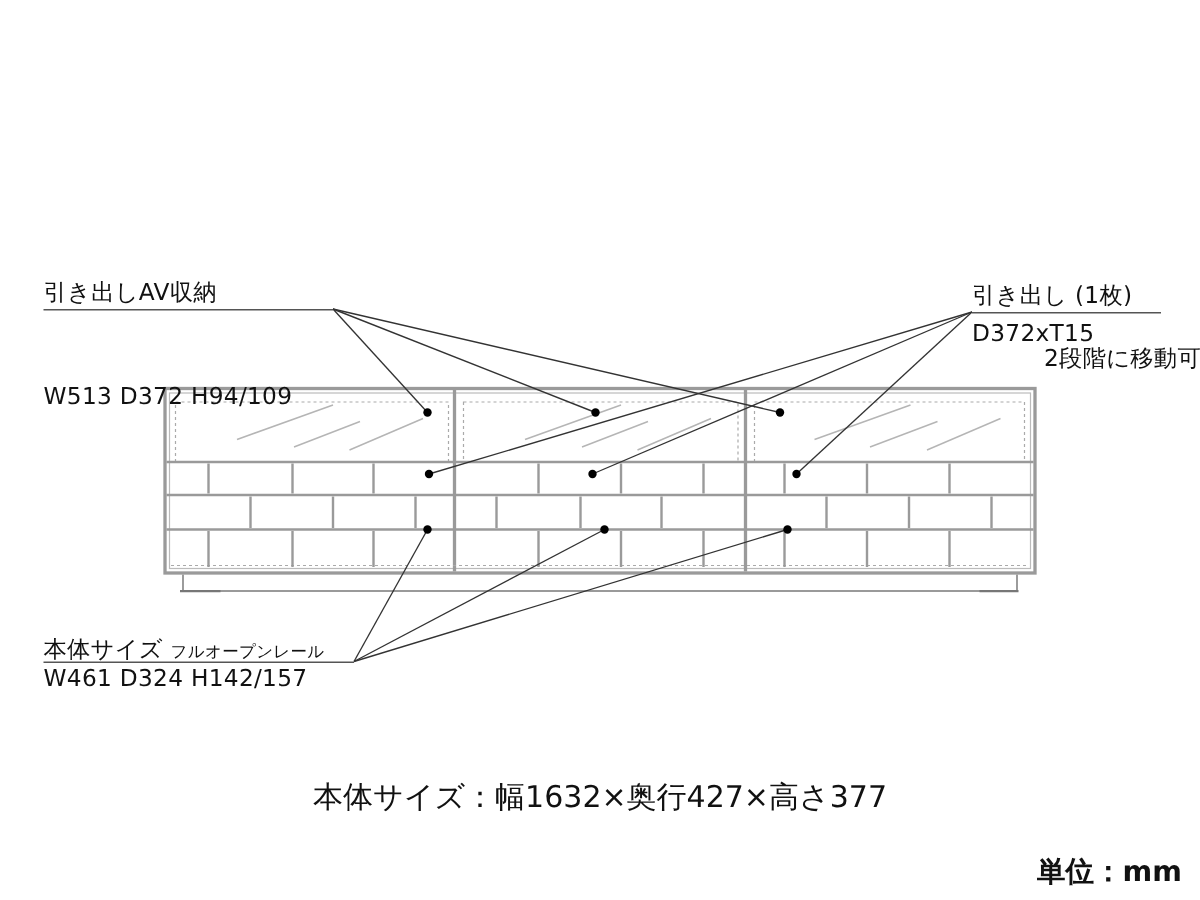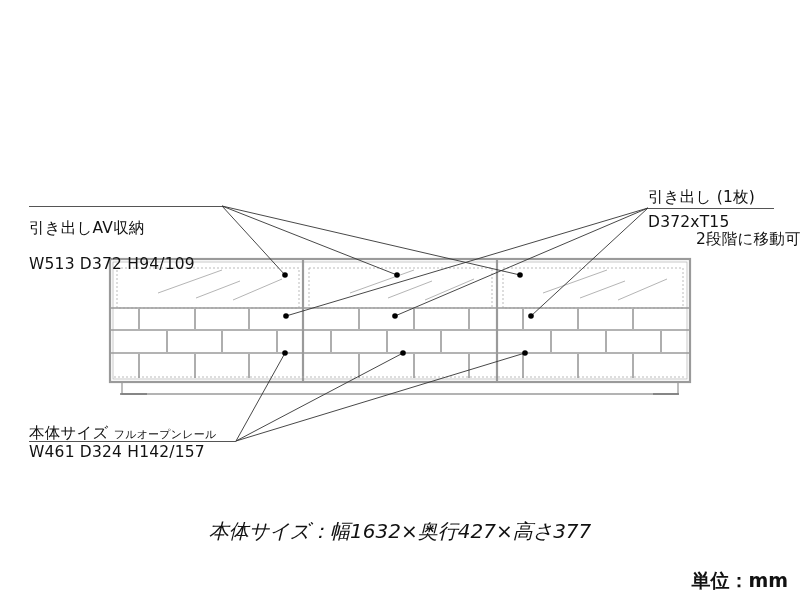--- a/index.html
+++ b/index.html
@@ -2,21 +2,21 @@
 <html><head>
   <meta charset="utf-8">
   <style>
     html, body { margin: 0; padding: 0; background: #ffffff; }
     body { width: 800px; height: 600px; position: relative; overflow: hidden;
            font-family: "DejaVu Sans", "Liberation Sans", sans-serif; color: #111; }
     #drawing { position: absolute; left: 0; top: 0; width: 800px; height: 600px; }
     .label { position: absolute; font-size: 15.5px; line-height: 19px; white-space: nowrap; letter-spacing: 0.2px; }
     .label .small { font-size: 11px; }
     .underline-line { position: absolute; height: 1px; background: #555; }
-    #size-caption { position: absolute; left: 0; width: 800px; top: 518px; text-align: center; font-size: 20px; font-style: italic; }
+    #size-caption { position: absolute; left: 0; width: 800px; top: 518px; text-align: center; font-size: 20px; }
     #unit-caption { position: absolute; right: 12px; top: 568px; font-size: 19px; font-weight: bold; }
   </style>
 </head>
 <body>
 
 <svg id="drawing" viewBox="0 0 800 600" xmlns="http://www.w3.org/2000/svg">
 
   <g fill="none" stroke="#9a9a9a" stroke-width="1.3">
     <polyline points="122,383 122,394 678,394 678,383"></polyline>
     <line x1="120" y1="394" x2="147" y2="394" stroke="#777" stroke-width="1.5"></line>
@@ -107,21 +107,21 @@
     <circle cx="520" cy="275" r="2.8"></circle>
     <circle cx="286" cy="316" r="2.8"></circle>
     <circle cx="395" cy="316" r="2.8"></circle>
     <circle cx="531" cy="316" r="2.8"></circle>
     <circle cx="285" cy="353" r="2.8"></circle>
     <circle cx="403" cy="353" r="2.8"></circle>
     <circle cx="525" cy="353" r="2.8"></circle>
   </g>
 </svg>
 
-<div class="label" style="left:29px; top:186px;margin-top:33px;">引き出しAV収納</div>
+<div class="label" style="left:29px; top:186px;">引き出しAV収納</div>
 <div class="underline-line" style="left:29px; top:206px; width:193px;"></div>
 <div class="label" style="left:29px; top:207px;margin-top:48px;">W513 D372 H94/109</div>
 
 <div class="label" style="left:648px; top:188px;">引き出し (1枚)</div>
 <div class="underline-line" style="left:648px; top:208px; width:126px;"></div>
 <div class="label" style="left:648px; top:213px;">D372xT15</div>
 <div class="label" style="left:648px; top:230px;margin-left:48px;">2段階に移動可</div>
 
 <div class="label" style="left:29px; top:424px;">
   <span>本体サイズ</span>

